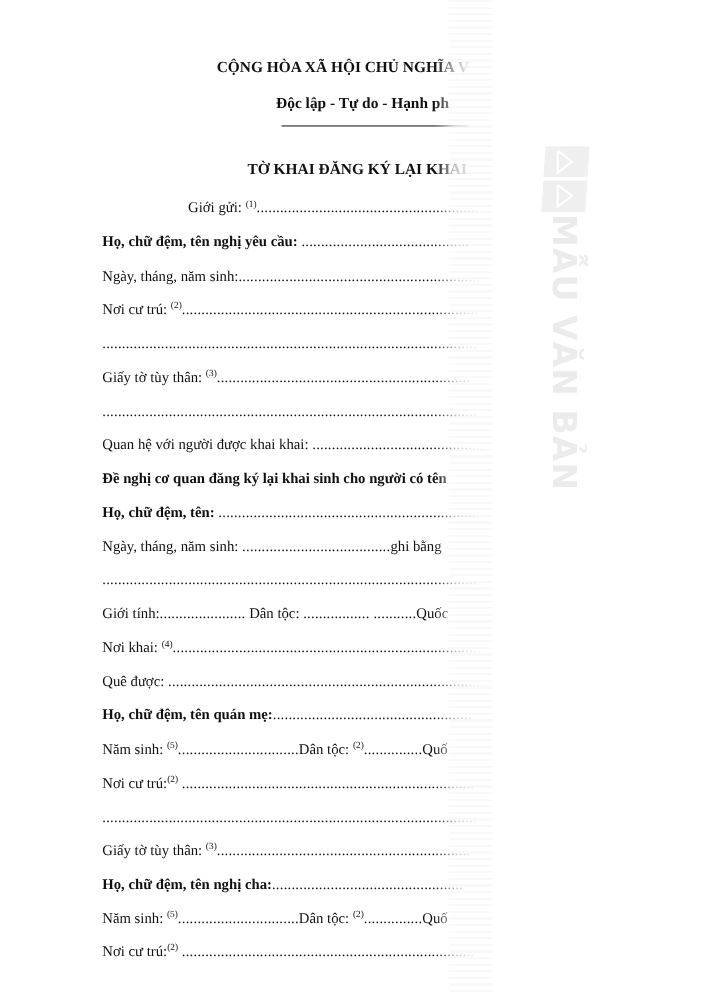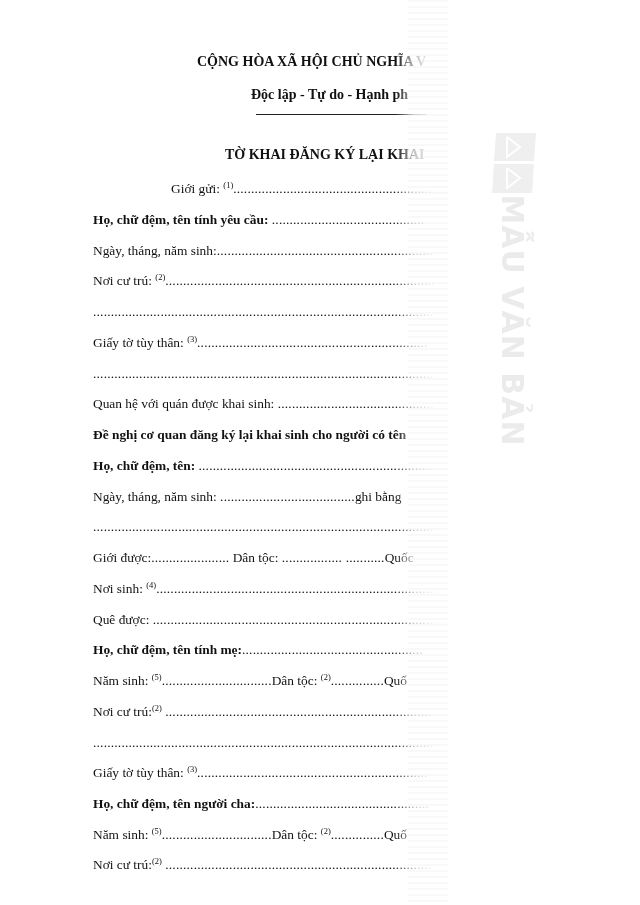--- a/index.html
+++ b/index.html
@@ -47,21 +47,21 @@
   <div class="rule"></div>
 
   <div class="center" style="left:225px; top:147px; font-size:14px;">TỜ KHAI ĐĂNG KÝ LẠI KHAI</div>
 
   <div class="line" style="left:171px; top:181px;">
     <span>Giới gửi:</span>
     <sup>(1)</sup><span class="dots">.....................................................................</span>
   </div>
 
   <div class="line b" style="top:212px;">
-    <span>Họ, chữ đệm, tên tính yêu cầu:</span>
+    <span>Họ, chữ đệm, tên nghị yêu cầu:</span>
     <span class="dots" style="font-weight:normal">...........................................</span>
   </div>
 
   <div class="line" style="top:243px;">
     <span>Ngày, tháng, năm sinh:</span><span class="dots">..............................................................</span>
   </div>
 
   <div class="line" style="top:273px;">
     <span>Nơi cư trú:</span>
     <sup>(2)</sup><span class="dots">............................................................................</span>
@@ -74,21 +74,21 @@
   <div class="line" style="top:335px;">
     <span>Giấy tờ tùy thân:</span>
     <sup>(3)</sup><span class="dots">.................................................................</span>
   </div>
 
   <div class="line" style="top:366px;">
     <span class="dots">................................................................................................</span>
   </div>
 
   <div class="line" style="top:396px;">
-    <span>Quan hệ với quán được khai sinh:</span>
+    <span>Quan hệ với người được khai khai:</span>
     <span class="dots">............................................</span>
   </div>
 
   <div class="line b" style="top:427px;">
     <span>Đề nghị cơ quan đăng ký lại khai sinh cho người có tên</span>
   </div>
 
   <div class="line b" style="top:458px;">
     <span>Họ, chữ đệm, tên:</span>
     <span class="dots" style="font-weight:normal">........................................................................</span>
@@ -97,37 +97,37 @@
   <div class="line" style="top:489px;">
     <span>Ngày, tháng, năm sinh:</span>
     <span class="dots">......................................</span><span>ghi bằng</span>
   </div>
 
   <div class="line" style="top:519px;">
     <span class="dots">................................................................................................</span>
   </div>
 
   <div class="line" style="top:550px;">
-    <span>Giới được:</span><span class="dots">......................</span>
+    <span>Giới tính:</span><span class="dots">......................</span>
     <span>Dân tộc:</span>
     <span class="dots">................. ...........</span><span>Quốc</span>
   </div>
 
   <div class="line" style="top:581px;">
-    <span>Nơi sinh:</span>
+    <span>Nơi khai:</span>
     <sup>(4)</sup><span class="dots">................................................................................</span>
   </div>
 
   <div class="line" style="top:612px;">
     <span>Quê được:</span>
     <span class="dots">...................................................................................</span>
   </div>
 
   <div class="line b" style="top:642px;">
-    <span>Họ, chữ đệm, tên tính mẹ:</span><span class="dots" style="font-weight:normal">...................................................</span>
+    <span>Họ, chữ đệm, tên quán mẹ:</span><span class="dots" style="font-weight:normal">...................................................</span>
   </div>
 
   <div class="line" style="top:673px;">
     <span>Năm sinh:</span>
     <sup>(5)</sup><span class="dots">...............................</span><span>Dân tộc:</span>
     <sup>(2)</sup><span class="dots">...............</span><span>Quố</span>
   </div>
 
   <div class="line" style="top:704px;">
     <span>Nơi cư trú:</span><sup>(2)</sup>
@@ -137,21 +137,21 @@
   <div class="line" style="top:735px;">
     <span class="dots">................................................................................................</span>
   </div>
 
   <div class="line" style="top:765px;">
     <span>Giấy tờ tùy thân:</span>
     <sup>(3)</sup><span class="dots">.................................................................</span>
   </div>
 
   <div class="line b" style="top:796px;">
-    <span>Họ, chữ đệm, tên người cha:</span><span class="dots" style="font-weight:normal">.................................................</span>
+    <span>Họ, chữ đệm, tên nghị cha:</span><span class="dots" style="font-weight:normal">.................................................</span>
   </div>
 
   <div class="line" style="top:827px;">
     <span>Năm sinh:</span>
     <sup>(5)</sup><span class="dots">...............................</span><span>Dân tộc:</span>
     <sup>(2)</sup><span class="dots">...............</span><span>Quố</span>
   </div>
 
   <div class="line" style="top:857px;">
     <span>Nơi cư trú:</span><sup>(2)</sup>

